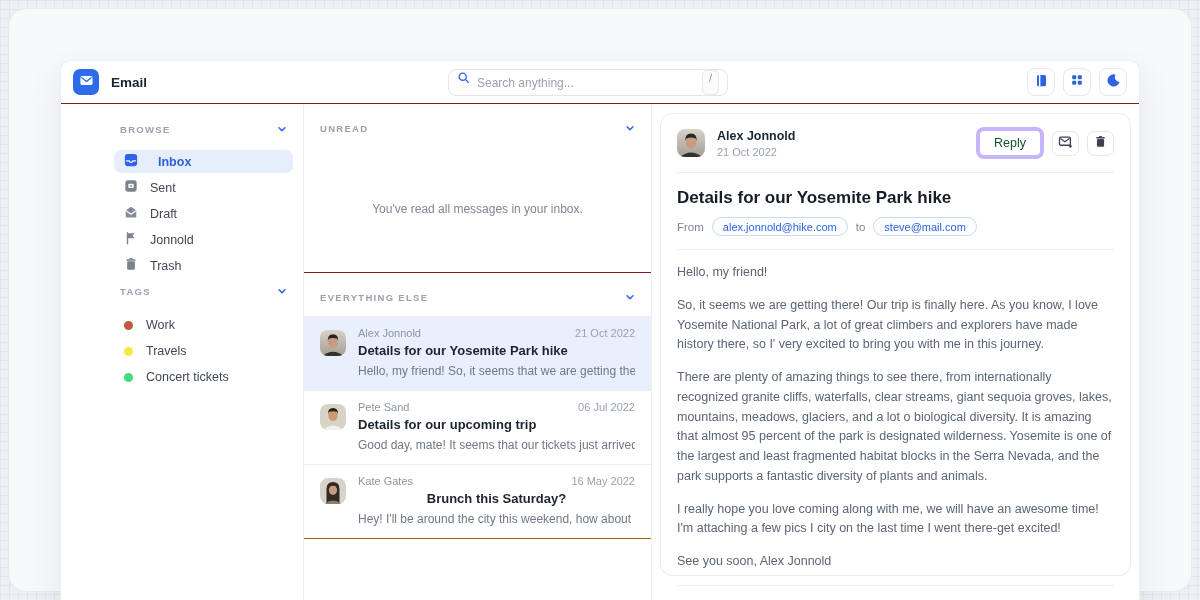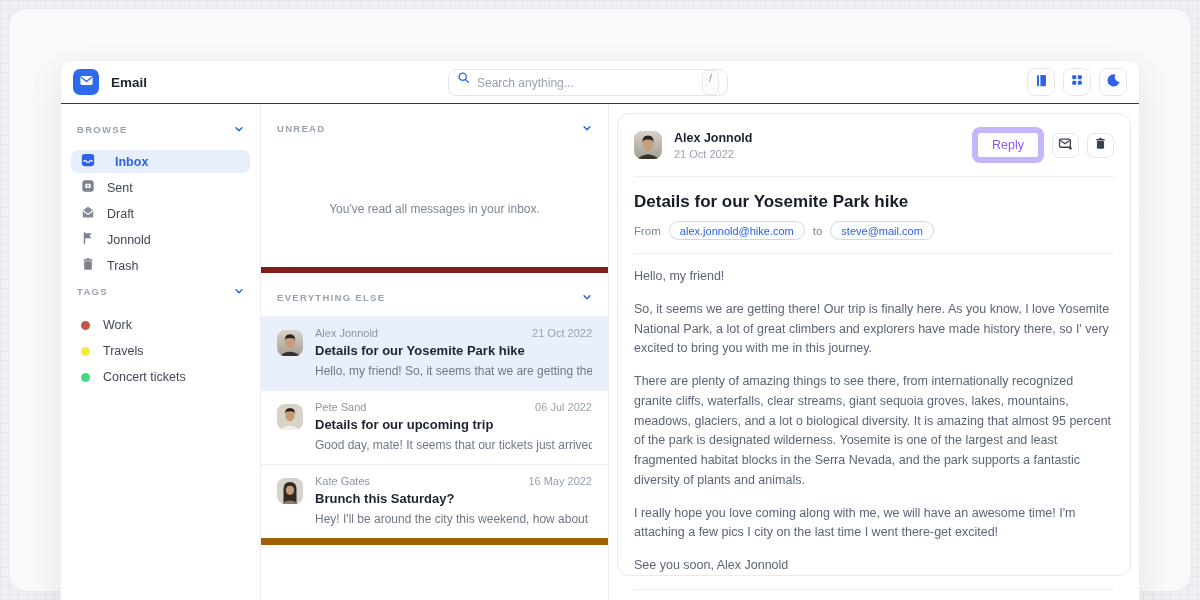--- a/index.html
+++ b/index.html
@@ -50,21 +50,21 @@
   .kbd {
     font-size:11px; color:#8d95a2; border:1px solid #e6e9ed; border-radius:5px;
     padding:1px 6px; background:#fbfbfc;
   }
   .topbar-actions { margin-left:auto; display:flex; gap:8px; }
   .icon-btn {
     width:28px; height:28px; border:1px solid #e4e7eb; border-radius:8px;
     background:#fff; display:flex; align-items:center; justify-content:center; cursor:pointer;
   }
   
-  .main { flex:1; display:flex; min-height:0; }
+  .main { flex:1; display:flex; min-height:0;padding-left:43px; }
   .sidebar { width:200px; flex:0 0 200px; border-right:1px solid #edeff2; padding:14px 10px; }
   .maillist { width:348px; flex:0 0 348px; border-right:1px solid #edeff2; display:flex; flex-direction:column; }
   .detailcol { flex:1; padding:9px 8px; background:#fff; }
   
   .sec-head {
     display:flex; align-items:center; justify-content:space-between;
     padding:2px 6px 12px 6px;
   }
   .sec-label {
     font-size:9.5px; font-weight:bold; letter-spacing:1.3px; color:#99a1ad;
@@ -78,28 +78,28 @@
   .tag-item {
     height:26px; display:flex; align-items:center; gap:13px;
     padding:0 10px; font-size:12.5px; color:#3f4754; cursor:pointer;
   }
   .dot { width:9px; height:9px; border-radius:50%; flex:0 0 9px; }
   
   .list-sec-head {
     display:flex; align-items:center; justify-content:space-between;
     padding:15px 16px 10px 16px;
   }
-  .unread-sec { height:169px; border-bottom:6px solid #7f1d1d; position:relative; }
+  .unread-sec { height:169px; border-bottom:1px solid #7f1d1d; position:relative; }
   .empty-msg {
     position:absolute; top:98px; left:0; right:0; text-align:center;
     font-size:12px; color:#7e8794;
   }
   .email-item { padding:10px 16px 12px 16px; border-top:1px solid #edeff2; display:flex; cursor:pointer; }
   .email-item.selected { background:#e9f0fb; }
-  .email-item:last-child { border-bottom:7px solid #a16207; }
+  .email-item:last-child { border-bottom:1px solid #a16207;text-align:center; }
   .avatar { border-radius:8px; overflow:hidden; flex:0 0 auto; }
   .av26 { width:26px; height:26px; }
   .av28 { width:28px; height:28px; }
   .email-item .avatar { margin-right:12px; margin-top:3px; }
   .email-body { flex:1; min-width:0; }
   .email-row1 { display:flex; justify-content:space-between; align-items:baseline; }
   .email-sender { font-size:11px; color:#8d95a2; }
   .email-date { font-size:11px; color:#99a1ad; }
   .email-subject { font-size:13px; font-weight:bold; color:#1d2430; margin-top:4px; }
   .email-preview { font-size:12px; color:#6f7886; margin-top:6px; white-space:nowrap; overflow:hidden; }
@@ -107,21 +107,21 @@
   .detail-card {
     border:1px solid #e7eaee; border-radius:12px; background:#fff;
     padding:13px 16px 16px 16px; height:463px;
   }
   .d-head { display:flex; align-items:center; }
   .d-id { margin-left:12px; }
   .d-name { font-size:12.5px; font-weight:bold; color:#1b2430; }
   .d-date { font-size:11px; color:#9aa2af; margin-top:3px; }
   .d-actions { margin-left:auto; display:flex; gap:8px; align-items:center; }
   .reply-btn {
-    font-size:12.5px; color:#8b5cf6; border:6px solid #c4b5fd; border-radius:8px;
+    font-size:12.5px; color:#14532d; border:4px solid #c4b5fd; border-radius:8px;
     background:#fff; padding:5px 14px; cursor:pointer; font-family:"Liberation Sans", sans-serif;
   }
   .sm-btn {
     width:27px; height:25px; border:1px solid #e2e5ea; border-radius:7px; background:#fff;
     display:flex; align-items:center; justify-content:center; cursor:pointer;
   }
   .divider { border:none; border-top:1px solid #eceef2; margin:13px 0; }
   .subject-h { font-size:17px; font-weight:bold; color:#161d29; margin:15px 0 9px 0; }
   .fromto { display:flex; align-items:center; gap:8px; font-size:11.5px; color:#7e8794; }
   .chip {

